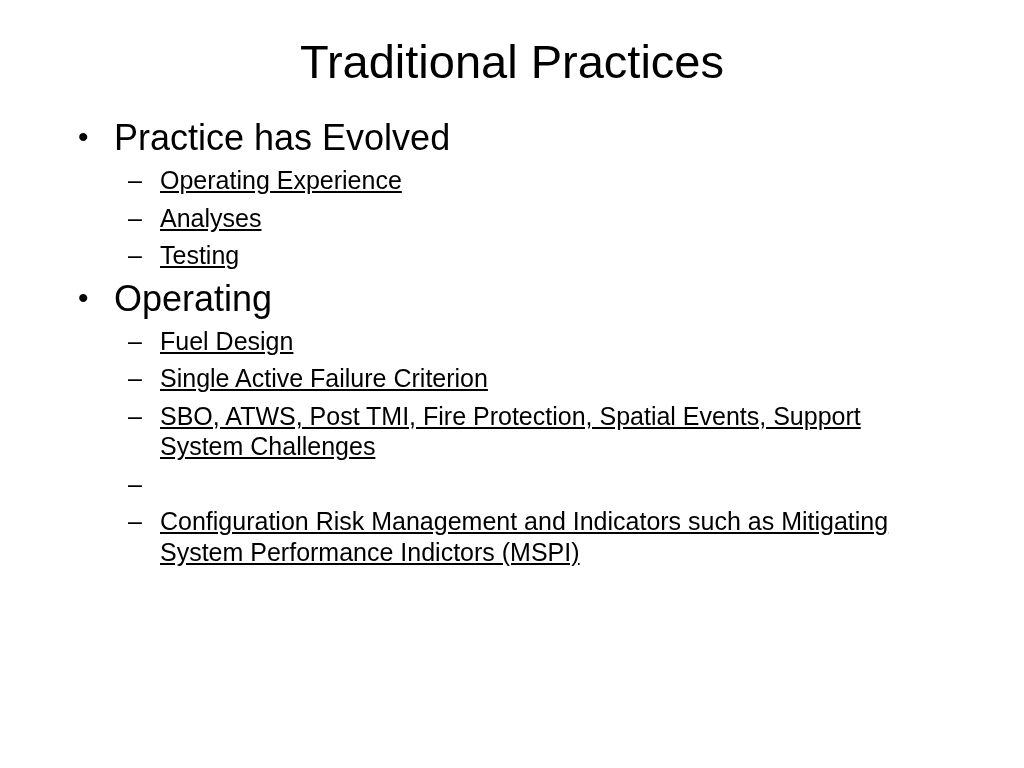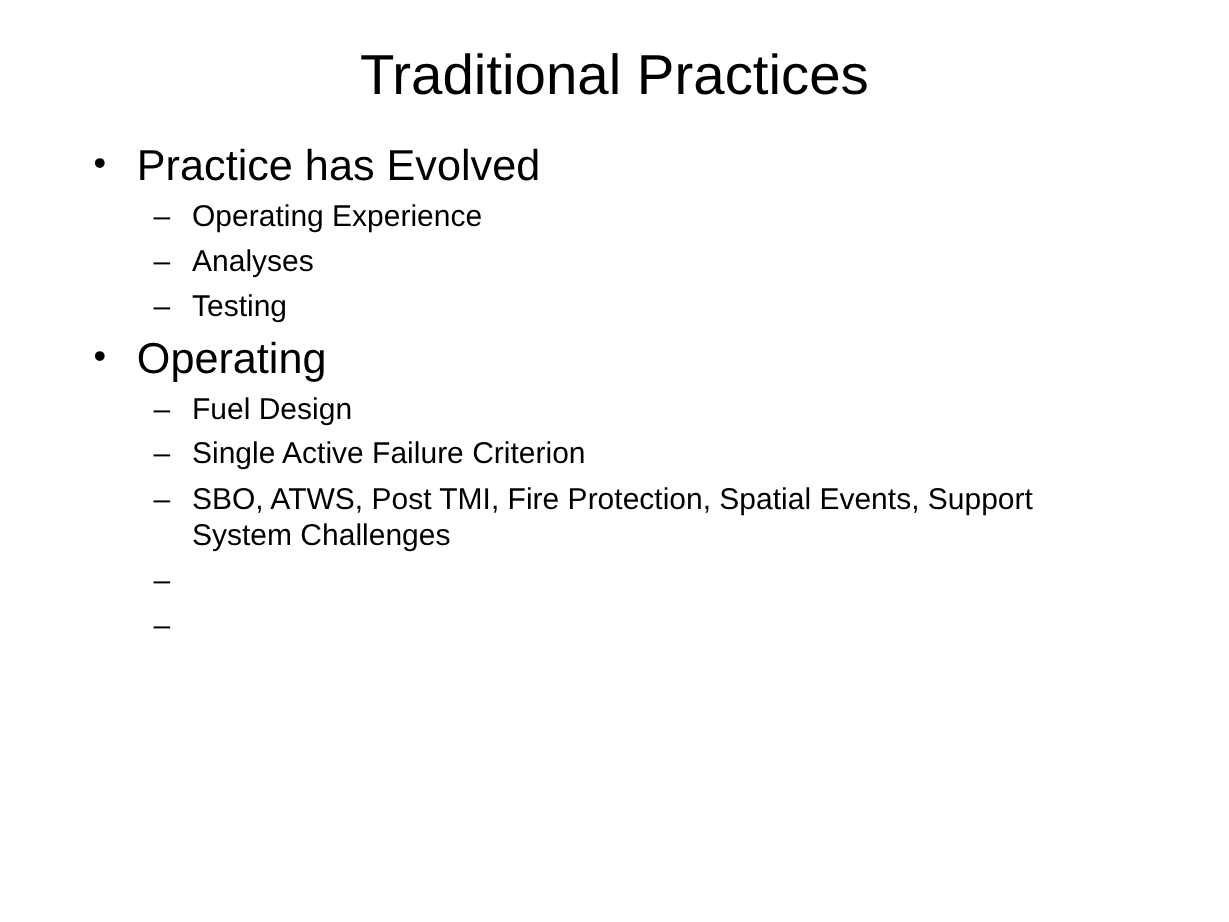--- a/index.html
+++ b/index.html
@@ -58,20 +58,21 @@
     margin-top: 7px;
     padding-left: 50px;
   }
   .l2 .dash {
     width: 32px;
     flex: 0 0 32px;
   }
   .l2 .txt {
     flex: 1 1 auto;
     max-width: 790px;
+    text-decoration: underline;
   }
   .group {
     margin-bottom: 6px;
   }
 </style>
 </head>
 <body>
 
 <div class="slide">
 
@@ -113,17 +114,18 @@
       </div>
       <div class="l2">
         <span class="dash">–</span>
         <span class="txt">SBO, ATWS, Post TMI, Fire Protection, Spatial Events, Support System Challenges</span>
       </div>
       <div class="l2">
         <span class="dash">–</span>
       </div>
       <div class="l2">
         <span class="dash">–</span>
+        <span class="txt">Configuration Risk Management and Indicators such as Mitigating System Performance Indictors (MSPI)</span>
       </div>
     </div>
 
   </div>
 </div>
 
 </body></html>

